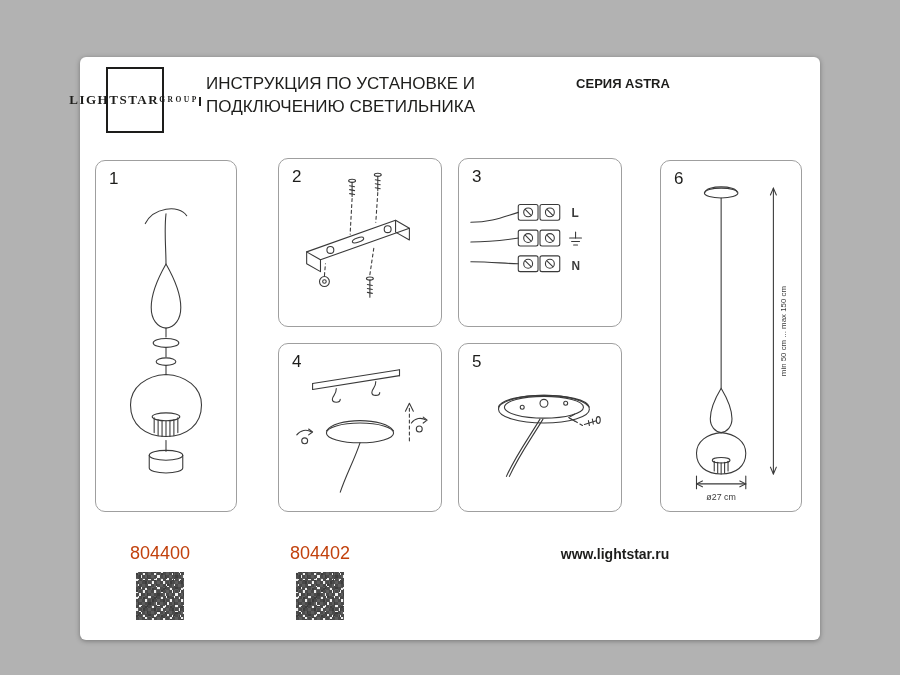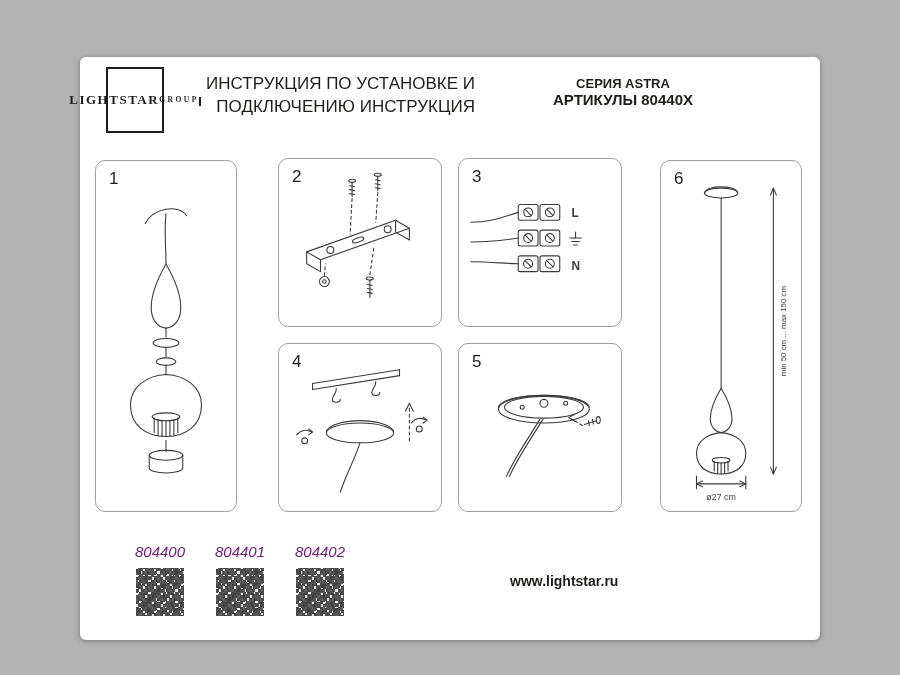--- a/index.html
+++ b/index.html
@@ -51,34 +51,34 @@
   .num{position:absolute;left:13px;top:8px;font-size:17px;color:#1d1d1b;z-index:2;}
   .panel svg{position:absolute;left:0;top:0;width:100%;height:100%;}
   .panel svg path,.panel svg line,.panel svg ellipse,
   .panel svg circle,.panel svg rect,.panel svg polyline{
     stroke:#3a3a3a;fill:none;stroke-width:1.1;stroke-linecap:round;stroke-linejoin:round;
   }
   .panel svg text{stroke:none;fill:#3a3a3a;font-family:"Liberation Sans",sans-serif;}
   
   .art-col{position:absolute;top:486px;width:80px;text-align:center;}
   .c1{left:40px;} .c2{left:120px;} .c3{left:200px;}
-  .art-num{font-size:15px;color:#701a75;font-style:italic;}
+  .art-num{font-size:18px;color:#c2410c;}
   .qr{
     width:48px;height:48px;margin:8px auto 0;
     background-color:#f0f0f0;
     background-image:
       repeating-conic-gradient(#4a4a4a 0% 25%, transparent 0% 50%),
       repeating-conic-gradient(#5d5d5d 0% 25%, transparent 0% 50%),
       repeating-conic-gradient(#3d3d3d 0% 25%, transparent 0% 50%);
     background-size:6px 6px,9px 9px,13px 13px;
     background-position:0 0,2px 3px,5px 1px;
   }
   .website{
-    position:absolute;left:430px;top:516px;width:210px;
-    font-weight:bold;font-size:14px;color:#1d1d1b;
+    position:absolute;left:430px;top:489px;width:210px;
+    text-align:center;font-weight:bold;font-size:14px;color:#1d1d1b;
   }
 </style>
 </head>
 <body>
 
 <div class="stage">
   <div class="card">
 
     <div class="logo">
       <span class="big">LIGHT</span>
@@ -86,26 +86,25 @@
       <span class="small">GROUP</span>
       <span class="flag">
           <i class="g"></i>
           <i class="w"></i>
           <i class="r"></i>
         </span>
     </div>
 
     <div class="title">
       <div>ИНСТРУКЦИЯ ПО УСТАНОВКЕ И</div>
-      <div>ПОДКЛЮЧЕНИЮ ИНСТРУКЦИЯ</div>
+      <div>ПОДКЛЮЧЕНИЮ СВЕТИЛЬНИКА</div>
     </div>
 
     <div class="series">
       <div class="series-name">СЕРИЯ ASTRA</div>
-      <div class="series-art">АРТИКУЛЫ 80440X</div>
     </div>
 
     <div class="panel p1">
       <span class="num">1</span>
       <svg viewBox="0 0 142 352">
         <path d="M50,62 C58,46 84,42 92,54"></path>
         <path d="M71,52 C69,70 71,86 71,103"></path>
         <path d="M71,103 C63,117 56,133 56,147 C56,159 62,167 71,168 C80,167 86,159 86,147 C86,133 79,117 71,103 Z"></path>
         <line x1="71" y1="168" x2="71" y2="177"></line>
         <ellipse cx="71" cy="183" rx="13" ry="4.5"></ellipse>
@@ -278,24 +277,20 @@
           <path d="M80,323 L86,326 L80,329"></path>
           <text x="61" y="342" text-anchor="middle" font-size="9">ø27 cm</text>
         </g>
       </svg>
     </div>
 
     <div class="art-col c1">
       <div class="art-num">804400</div>
       <div class="qr"></div>
     </div>
-    <div class="art-col c2">
-      <div class="art-num">804401</div>
-      <div class="qr"></div>
-    </div>
     <div class="art-col c3">
       <div class="art-num">804402</div>
       <div class="qr"></div>
     </div>
 
     <div class="website">www.lightstar.ru</div>
 
   </div>
 </div>
 

